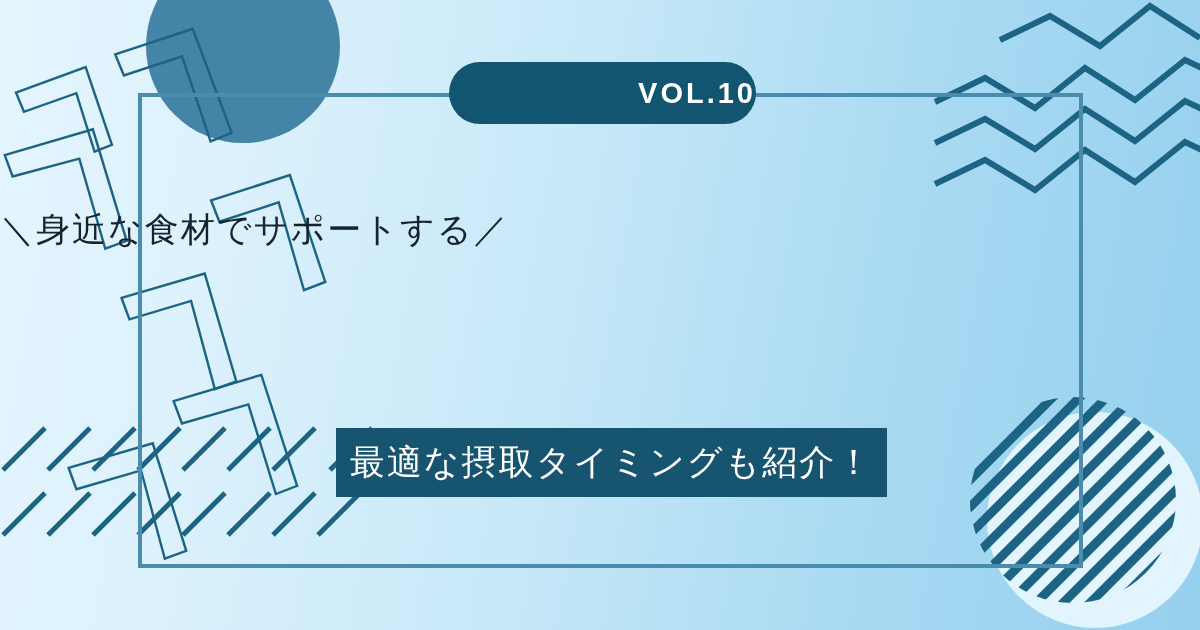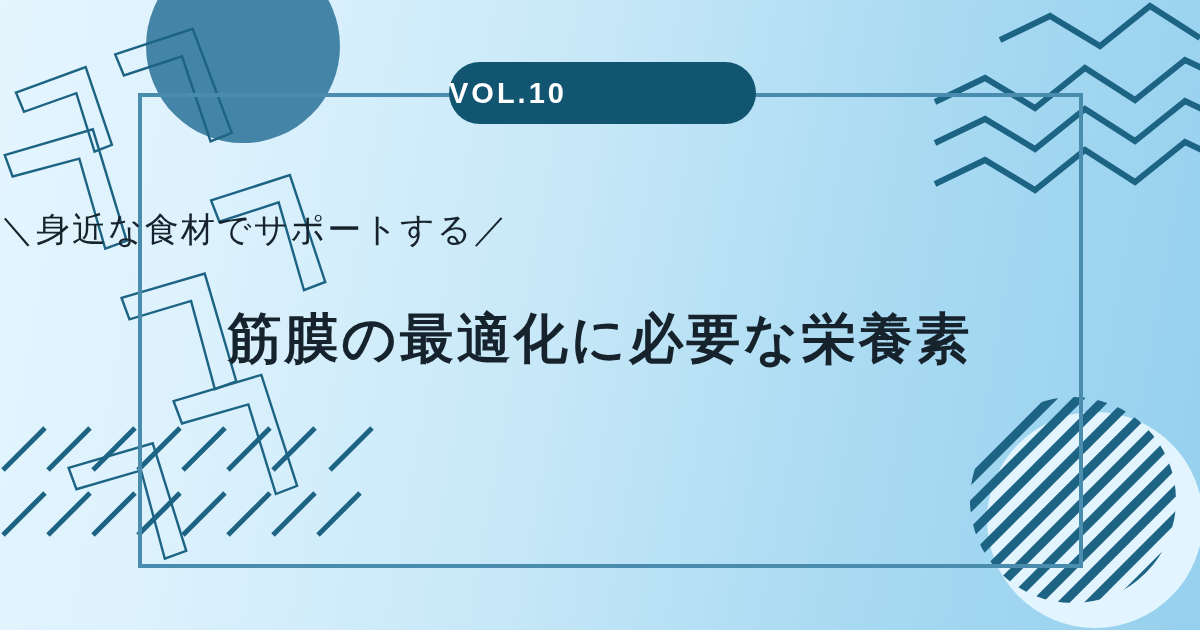--- a/index.html
+++ b/index.html
@@ -45,21 +45,21 @@
   #vol-badge {
     position: absolute;
     left: 449px;
     top: 62px;
     width: 307px;
     height: 62px;
     border-radius: 31px;
     background: #115571;
     display: flex;
     align-items: center;
-    justify-content: flex-start;
+    justify-content: flex-end;
   }
   #vol-badge .label {
     color: #ffffff;
     font-size: 29px;
     font-weight: bold;
     letter-spacing: 3px;
   }
 
   
   #content {
@@ -187,17 +187,19 @@
 
   <div id="frame"></div>
 
   <div id="vol-badge">
     <span class="label">VOL.10</span>
   </div>
 
   <div id="content">
     <div id="subtitle">＼身近な食材でサポートする／</div>
 
-    <div id="headline">筋膜の最適化に必要な栄養素</div>
-
+
+    <div id="tagline-box">
+      <span class="label">最適な摂取タイミングも紹介！</span>
+    </div>
   </div>
 
 </div>
 
 </body></html>

